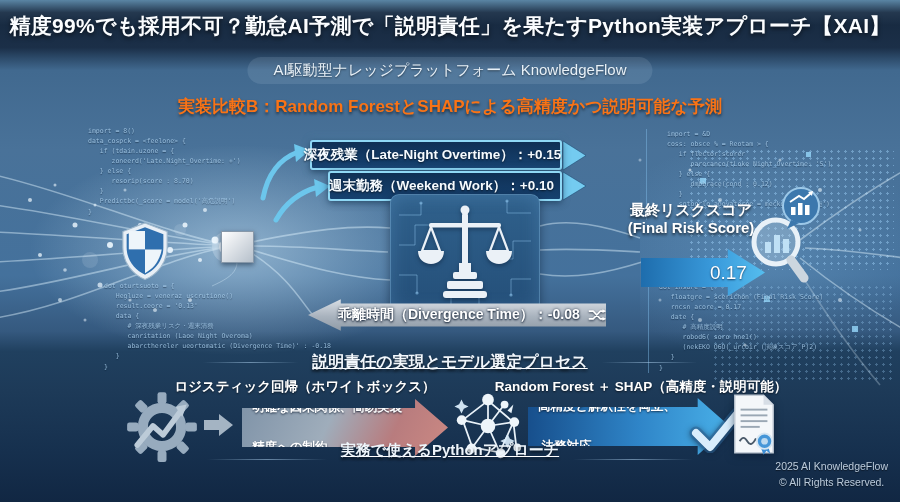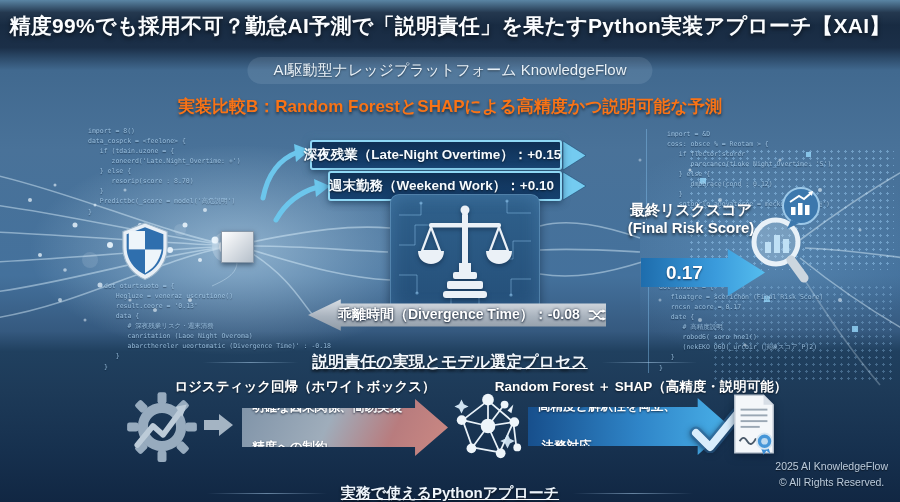--- a/index.html
+++ b/index.html
@@ -71,28 +71,28 @@
     white-space:nowrap;}
   .div-arrow svg{filter:drop-shadow(0 1px 1px rgba(15,30,50,.8));}
 
   .final-label{position:absolute;left:612px;top:201px;width:158px;text-align:center;
     font-size:15px;font-weight:bold;line-height:1.2;text-shadow:0 2px 3px rgba(0,0,0,.7);}
   .final-arrow{position:absolute;left:641px;top:249px;width:124px;height:47px;
     background:linear-gradient(90deg,#1e6dad,#3a9bdc 60%,#55bdee);
     clip-path:polygon(0 19%,70% 19%,70% 0,100% 50%,70% 100%,70% 81%,0 81%);
     box-shadow:0 0 12px rgba(90,180,235,.4);}
   .final-arrow .val{position:absolute;left:0;width:70%;top:0;bottom:0;display:flex;
-    align-items:center;justify-content:center;font-size:19px;font-weight:bold;color:#fff;
-    text-shadow:0 1px 2px rgba(0,20,45,.7);}
+    align-items:center;justify-content:center;font-size:19px;font-weight:normal;color:#fff;
+    text-shadow:0 1px 2px rgba(0,20,45,.7);padding-left:44px;}
   .mag{position:absolute;left:744px;top:214px;}
   .bubble{position:absolute;left:777px;top:186px;}
 
   .proc-title,.foot-title{position:absolute;left:0;right:0;display:flex;align-items:center;justify-content:center;gap:14px;text-decoration:underline;}
   .proc-title{top:352px;}
-  .foot-title{top:484px;}
+  .foot-title{top:441px;align-items:flex-end;}
   .proc-title .txt{font-size:16px;font-weight:bold;color:#f2f7fc;text-shadow:0 2px 3px rgba(0,0,0,.6);}
   .foot-title .txt{font-size:15px;font-weight:bold;color:#eef5fb;text-shadow:0 2px 3px rgba(0,0,0,.6);}
   .hline{height:1px;width:95px;background:linear-gradient(90deg,rgba(170,205,235,0),rgba(170,205,235,.55),rgba(170,205,235,0));}
   .foot-title .hline{width:120px;}
 
   .colL-title{position:absolute;left:150px;top:378px;width:310px;text-align:center;
     font-size:13.5px;font-weight:bold;text-shadow:0 1px 2px rgba(0,0,0,.6);}
   .colR-title{position:absolute;left:493px;top:378px;width:296px;text-align:center;
     font-size:13.5px;font-weight:bold;text-shadow:0 1px 2px rgba(0,0,0,.6);}
   .gear{position:absolute;left:126px;top:391px;}

